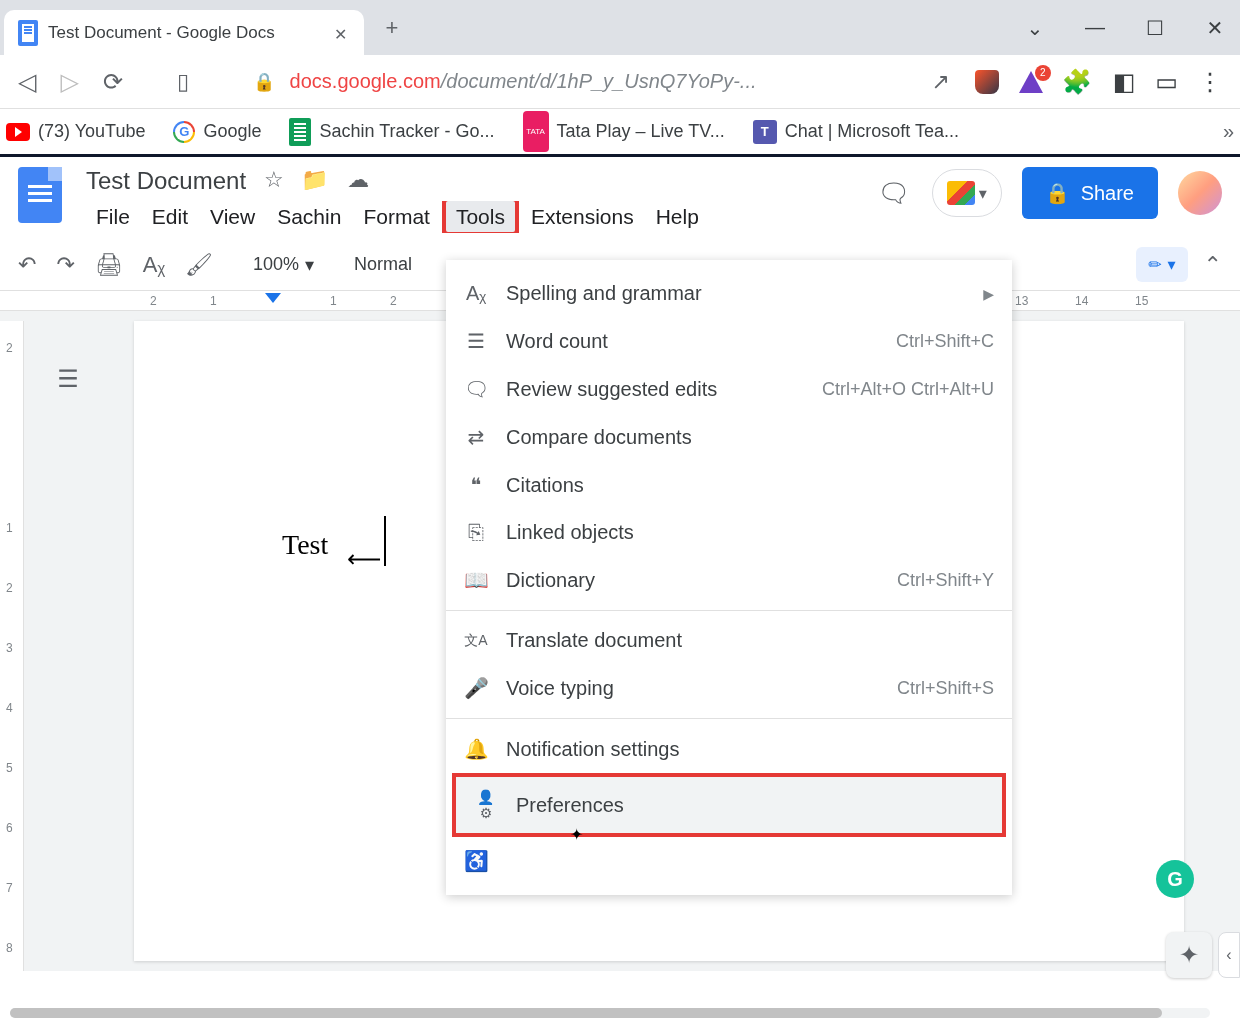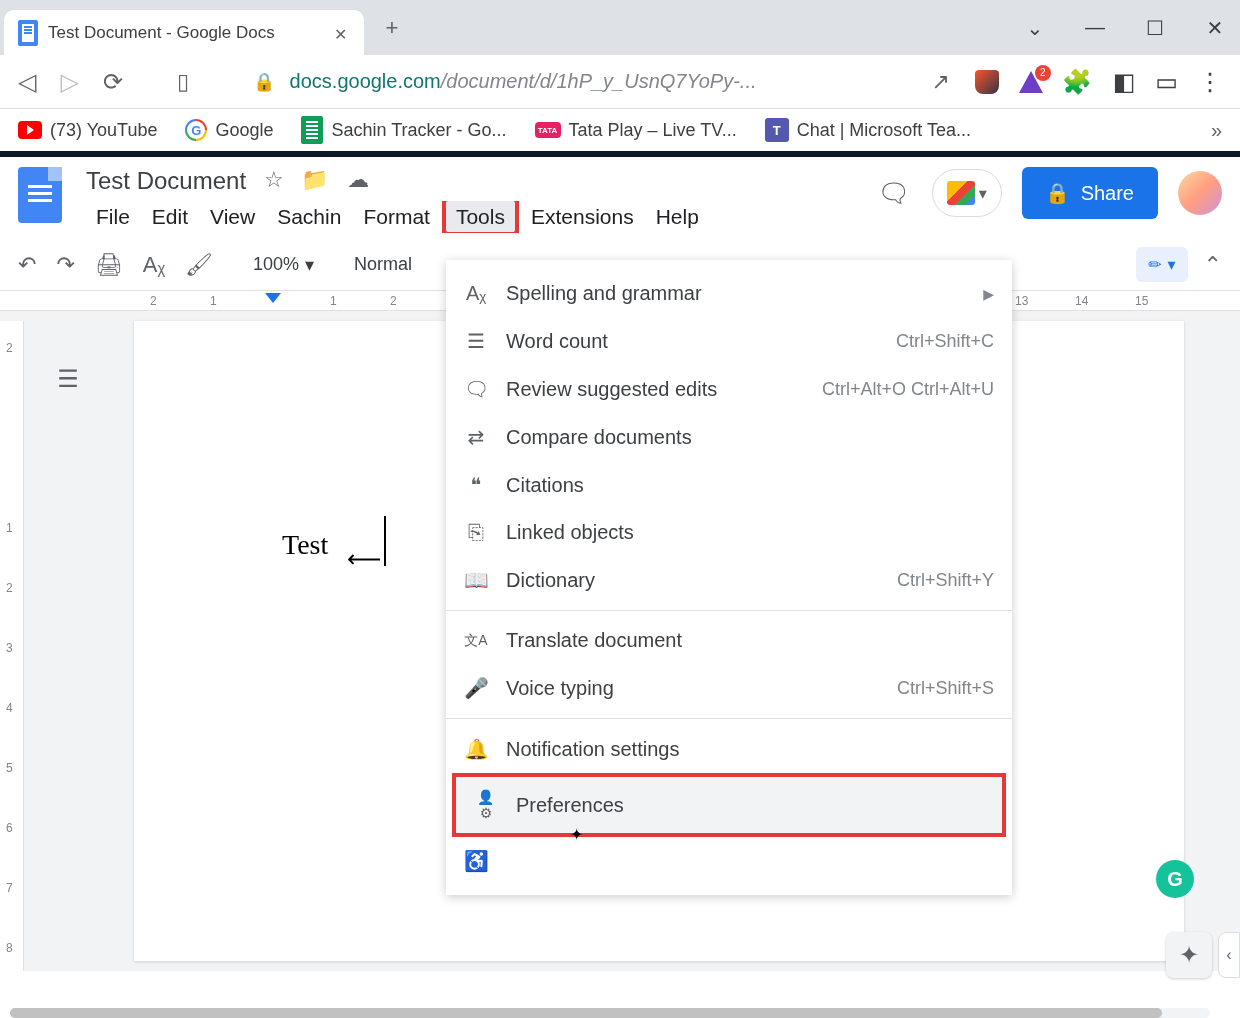--- a/index.html
+++ b/index.html
@@ -16,38 +16,38 @@
 .win-controls { position: absolute; right: 10px; top: 0; display: flex; gap: 30px; align-items: center; height: 55px; }
 .win-btn { font-size: 20px; color: #3c4043; cursor: pointer; width: 30px; text-align: center; }
 
 .addr-bar { height: 54px; background: #fff; display: flex; align-items: center; padding: 0 18px; gap: 24px; border-bottom: 1px solid #e0e0e0; }
 .nav-arrow { font-size: 24px; color: #5f6368; }
 .nav-arrow.disabled { color: #bdbdbd; }
 .reload { font-size: 24px; color: #5f6368; }
 .bookmark-icon { font-size: 22px; color: #5f6368; margin-left: 30px; }
 .url-box { flex: 1; display: flex; align-items: center; gap: 14px; font-size: 20px; padding-left: 40px; }
 .url-lock { color: #5f6368; font-size: 18px; }
-.url-text { color: #0f766e; }
+.url-text { color: #ef4444; }
 .url-path { color: #80868b; font-style: italic; }
 .addr-right { display: flex; gap: 20px; align-items: center; }
 .addr-icon { width: 28px; height: 28px; font-size: 22px; color: #5f6368; display: flex; align-items: center; justify-content: center; }
 .brave-icon { width: 24px; height: 24px; background: linear-gradient(135deg, #fb542b, #343546); border-radius: 4px 4px 8px 8px; }
 .delta-icon { width: 0; height: 0; border-left: 12px solid transparent; border-right: 12px solid transparent; border-bottom: 22px solid #6e3fc6; position: relative; }
 .delta-badge { position: absolute; top: -6px; right: -8px; width: 16px; height: 16px; background: #ea4335; border-radius: 50%; color: #fff; font-size: 10px; display: flex; align-items: center; justify-content: center; }
 .ext-icon { font-size: 24px; color: #3c4043; }
 
-.bookmarks-bar { height: 48px; background: #fff; display: flex; align-items: center; padding: 0 18px; gap: 28px; border-bottom: 6px solid #0f172a; }
+.bookmarks-bar { height: 48px; background: #fff; display: flex; align-items: center; padding: 0 6px; gap: 28px; border-bottom: 3px solid #0f172a; }
 .bm-item { display: flex; align-items: center; gap: 8px; font-size: 18px; color: #3c4043; cursor: pointer; }
 .yt-icon { width: 24px; height: 18px; background: #ff0000; border-radius: 4px; position: relative; }
 .yt-icon::after { content: ''; position: absolute; left: 9px; top: 4px; border-left: 7px solid #fff; border-top: 5px solid transparent; border-bottom: 5px solid transparent; }
 .g-icon { width: 22px; height: 22px; background: conic-gradient(#ea4335 0 90deg, #fbbc05 90deg 180deg, #34a853 180deg 270deg, #4285f4 270deg); border-radius: 50%; position: relative; }
 .g-icon::after { content: 'G'; position: absolute; inset: 2px; background: #fff; border-radius: 50%; display: flex; align-items: center; justify-content: center; font-size: 13px; font-weight: bold; color: #4285f4; }
 .sheets-icon { width: 22px; height: 28px; background: #0f9d58; border-radius: 2px; position: relative; }
 .sheets-icon::after { content: ''; position: absolute; inset: 5px; background: repeating-linear-gradient(#fff 0 2px, #0f9d58 2px 4px); }
-.tata-icon { width: 26px; height: 16px; background: #e91e63; border-radius: 4px; color: #fff; font-size: 8px; display: flex; align-items: center; justify-content: center; font-weight: bold; }
+.tata-icon { width: 26px; height: 41px; background: #e91e63; border-radius: 4px; color: #fff; font-size: 8px; display: flex; align-items: center; justify-content: center; font-weight: normal; }
 .teams-icon { width: 24px; height: 24px; background: #5558af; border-radius: 3px; position: relative; }
 .teams-icon::after { content: 'T'; position: absolute; inset: 0; display: flex; align-items: center; justify-content: center; color: #fff; font-weight: bold; font-size: 13px; }
 .bm-overflow { margin-left: auto; font-size: 20px; color: #5f6368; }
 
 .docs-header { background: #fff; padding: 10px 18px 0; display: flex; align-items: flex-start; gap: 24px; }
 .docs-logo { width: 44px; height: 56px; background: #4285f4; border-radius: 4px; position: relative; flex-shrink: 0; }
 .docs-logo::before { content: ''; position: absolute; top: 0; right: 0; width: 14px; height: 14px; background: #a1c2fa; }
 .docs-logo::after { content: ''; position: absolute; top: 18px; left: 10px; right: 10px; height: 3px; background: #fff; box-shadow: 0 7px 0 #fff, 0 14px 0 #fff; }
 .docs-title-area { flex: 1; }
 .docs-title-row { display: flex; align-items: flex-start; gap: 18px; margin-bottom: 6px; }

